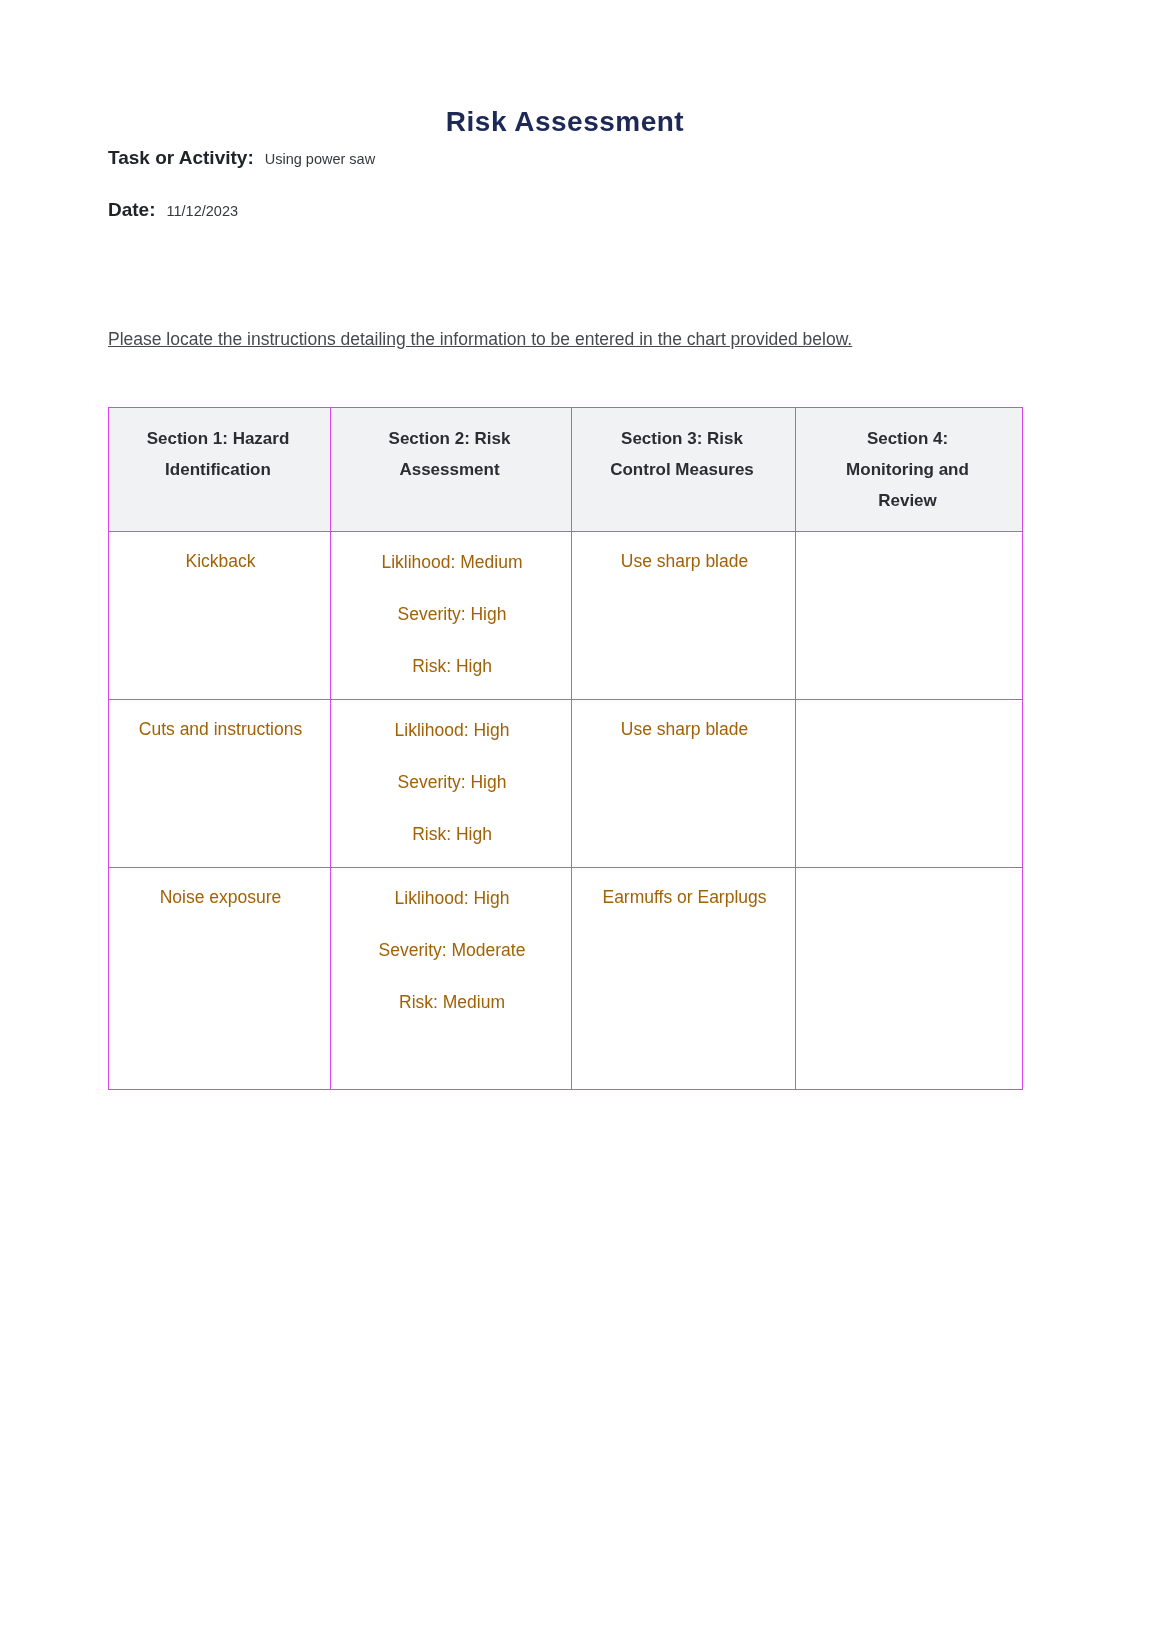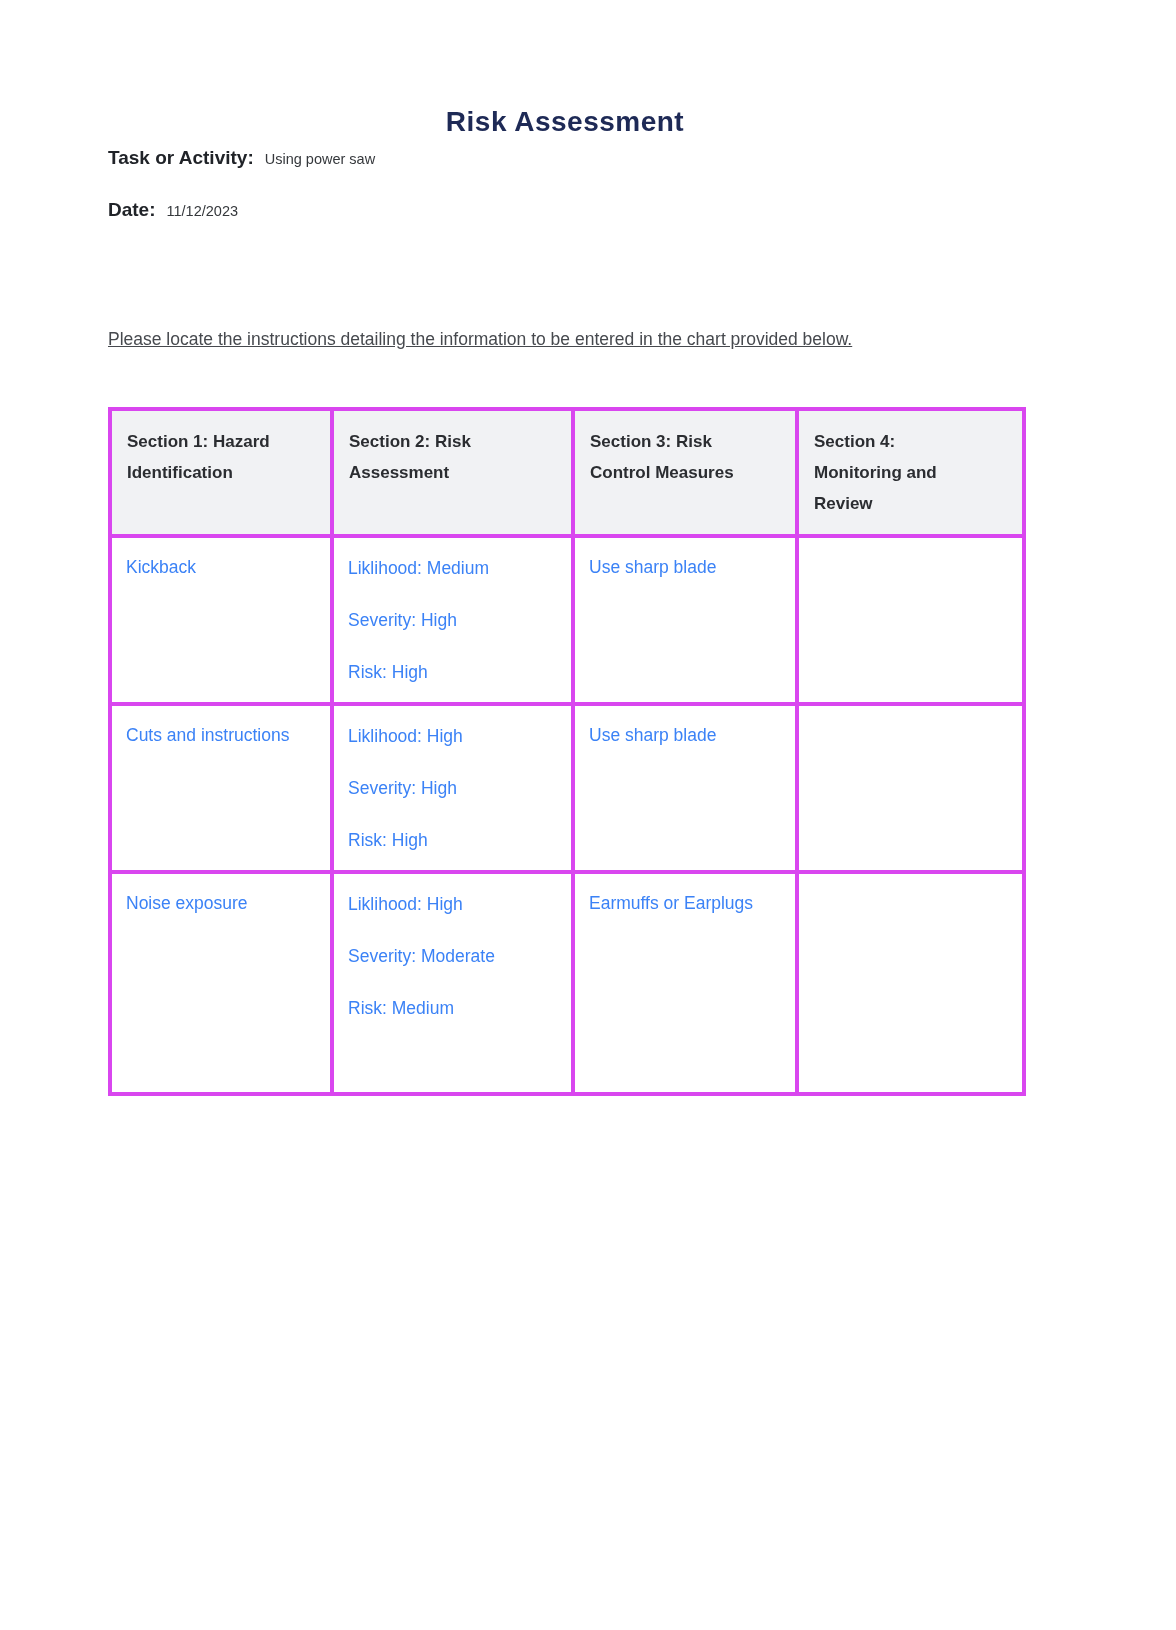--- a/index.html
+++ b/index.html
@@ -48,36 +48,36 @@
     max-width: 880px;
     text-decoration: underline;
   }
   table.risk-table {
     margin-top: 52px;
     width: 914px;
     border-collapse: collapse;
     table-layout: fixed;
   }
   .risk-table th, .risk-table td {
-    border: 4px solid #d946ef;
+    border: 1px solid #d946ef;
     vertical-align: top;
-    text-align: left;
+    text-align: center;
   }
   .risk-table thead th {
     background: #f1f2f4;
     font-size: 17px;
     font-weight: 700;
     color: #2b2d31;
     line-height: 31px;
     padding: 15px 18px 15px 15px;
     white-space: pre-line;
   }
   .risk-table tbody td {
     font-size: 17.5px;
-    color: #3b82f6;
+    color: #a16207;
     line-height: 26px;
     padding: 16px 12px 16px 14px;
     height: 168px;
     background: #ffffff;
   }
   .risk-table tbody tr:last-child td { height: 222px; }
   td.hazard, td.control { white-space: pre-line; }
   td.assessment p { margin: 1px 0 26px 0; }
   td.assessment p:last-child { margin-bottom: 0; }
 </style>

